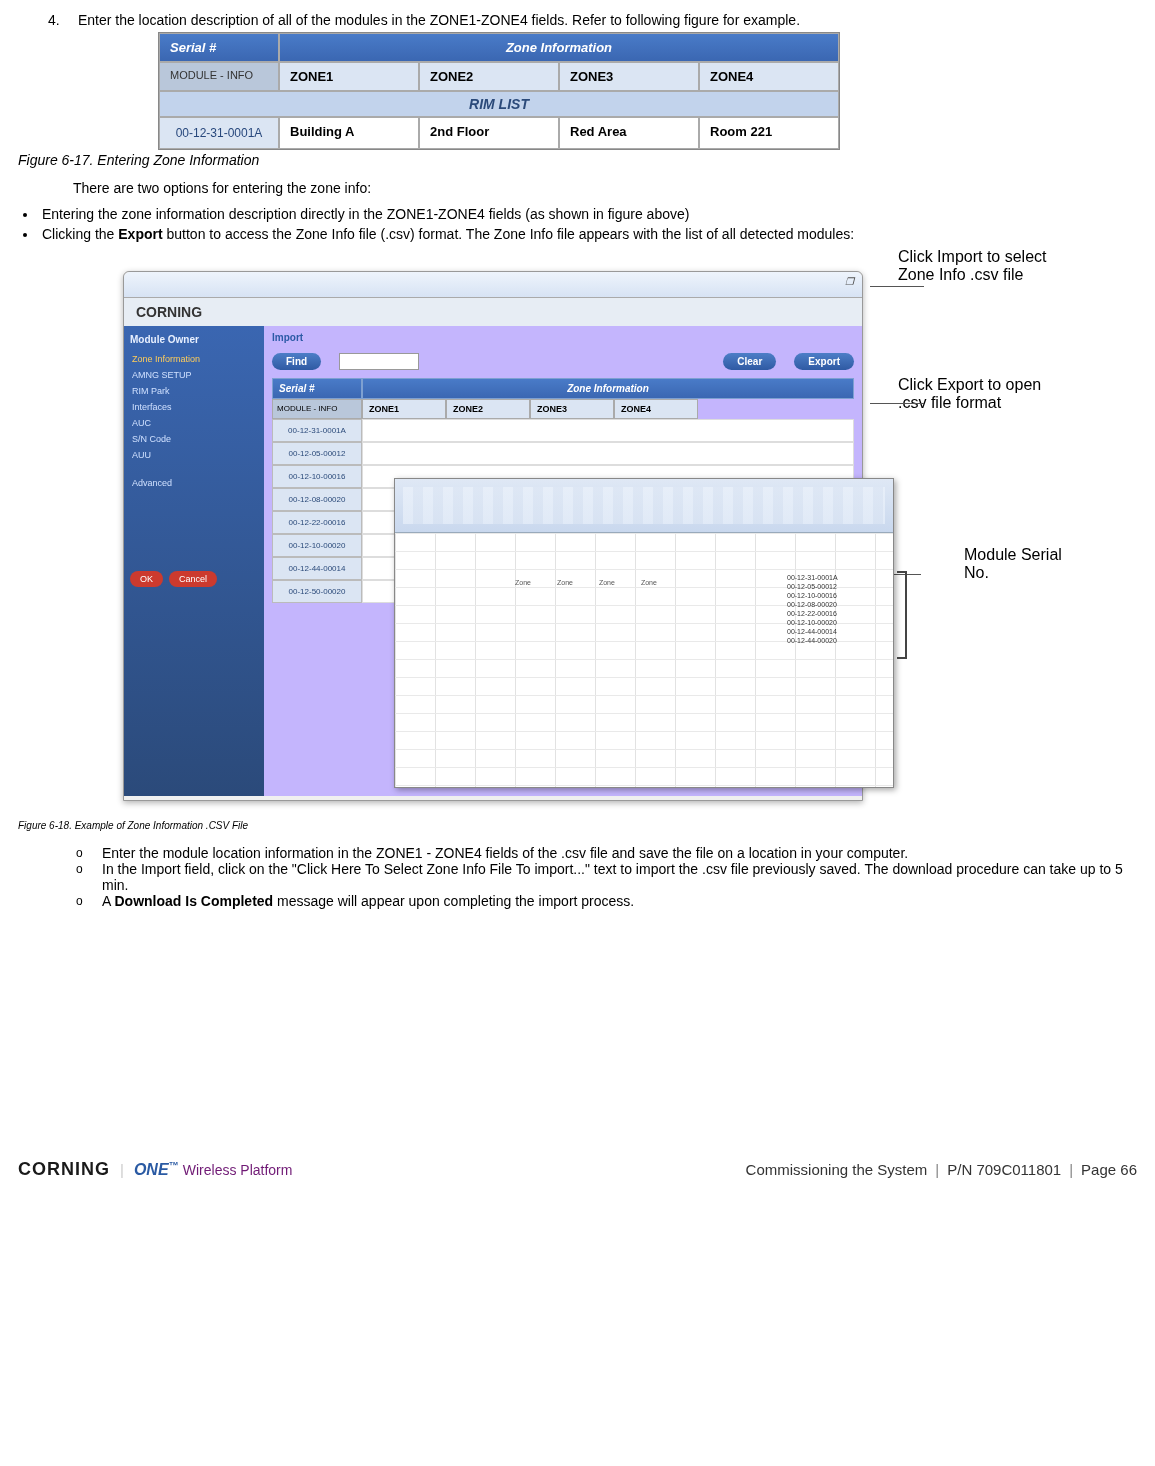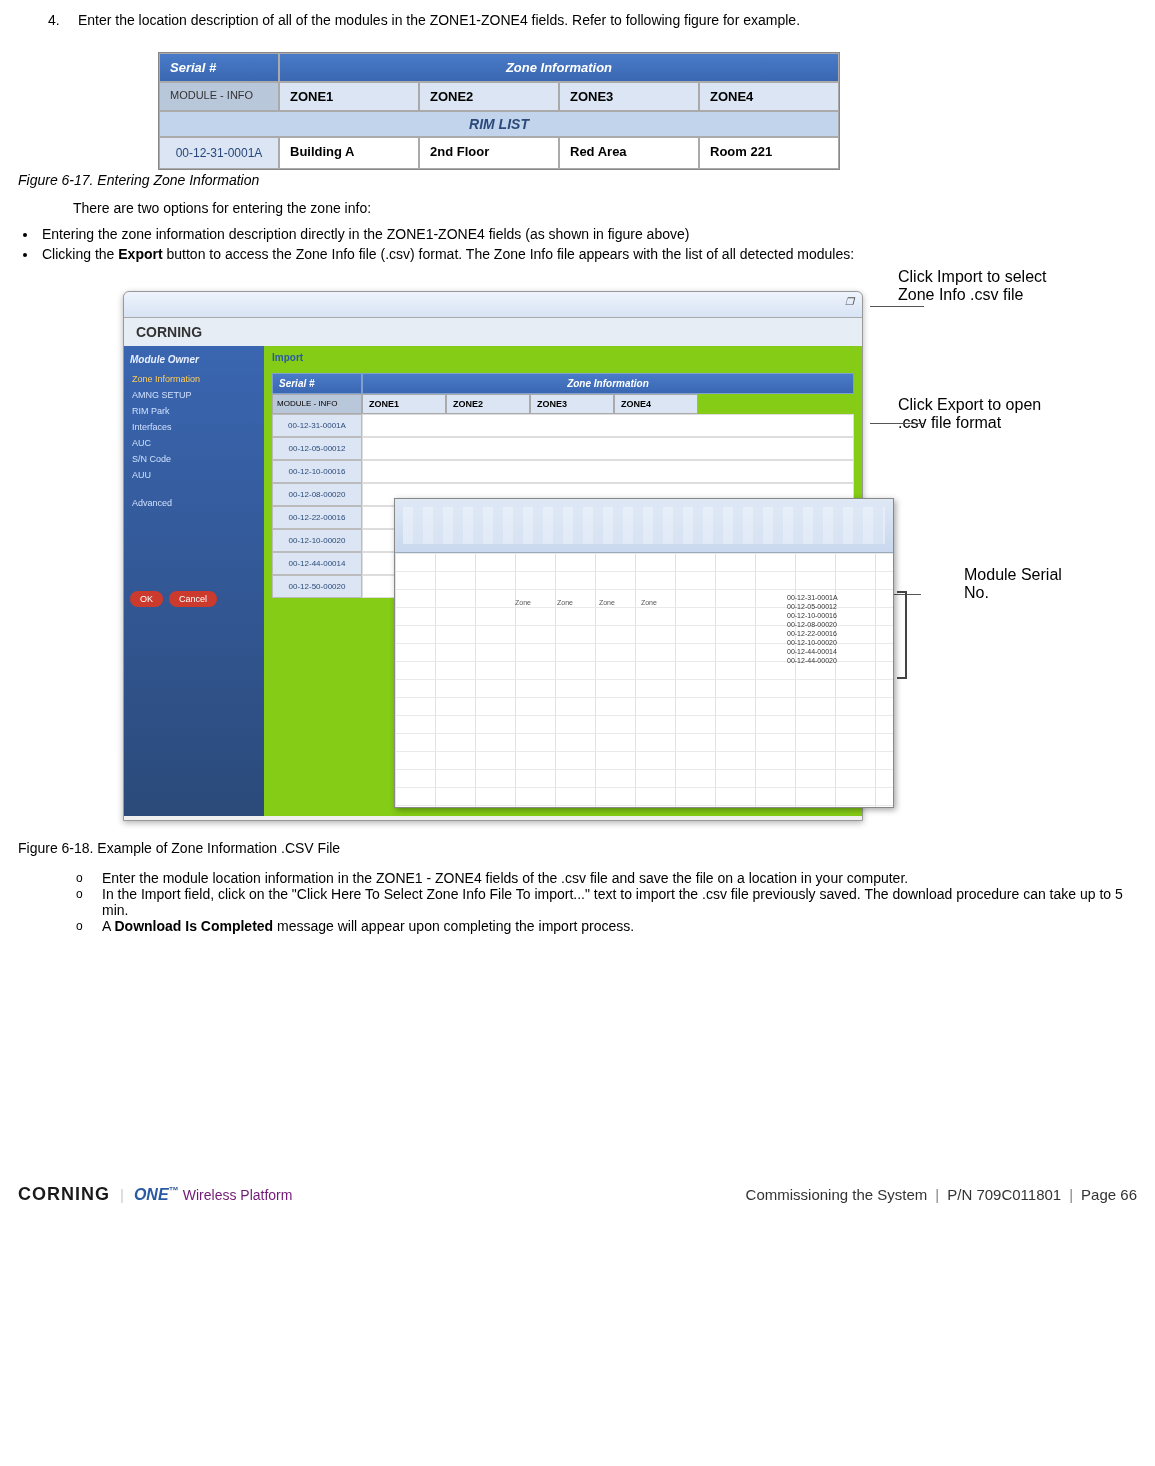--- a/index.html
+++ b/index.html
@@ -5,21 +5,21 @@
   * { box-sizing: border-box; }
   body {
     font-family: Verdana, Tahoma, Arial, sans-serif;
     font-size: 14px;
     color: #000;
     margin: 0;
     padding: 12px 18px 0 18px;
     width: 1155px;
     background: #fff;
   }
-  .step4 { margin: 0 0 24px 30px; }
+  .step4 { margin: 0 0 4px 30px; }
   .step4 .num { display:inline-block; width:26px; }
   .fig-wrap { text-align:left; }
   .fig617 { display:inline-block; margin-left:140px; border:1px solid #888; }
   .fig617 .hdr-row, .fig617 .sub-row, .fig617 .data-row { display:flex; }
   .fig617 .hdr-row { background: linear-gradient(#4a7cc9,#3a66b1); color:#fff; font-weight:bold; font-style:italic; }
   .fig617 .cell { padding:6px 10px; border:1px solid #aaa; font-size:13px; }
   .fig617 .serial-col { width:120px; }
   .fig617 .zoneinfo-col { flex:1; text-align:center; }
   .fig617 .zcol { width:140px; background:#dbe5f3; font-weight:bold; }
   .fig617 .module-label { width:120px; background:#b9c7da; font-size:11px; color:#333; }
@@ -42,27 +42,27 @@
   .gui-window {
     position:absolute; left:45px; top:15px; width:740px; height:530px;
     background:#f0f0f0; border:1px solid #999; border-radius:6px 6px 0 0;
     box-shadow:0 2px 6px rgba(0,0,0,.3);
   }
   .titlebar { height:26px; background:linear-gradient(#eef4fc,#d7e3f4); border-bottom:1px solid #aaa; border-radius:6px 6px 0 0; position:relative;}
   .titlebar .logo { position:absolute; right:8px; top:4px; font-size:10px; color:#555; font-style:italic;}
   .corning-hdr { padding:6px 12px; font-weight:bold; color:#333; font-size:14px; background:#e7edf4;}
   .app-body { display:flex; height:calc(100% - 58px); }
   .sidebar { width:140px; background:linear-gradient(#3a66b1,#2b4a7a); color:#fff; font-size:10px; padding:8px 6px; }
-  .sidebar-title { font-weight:bold; color:#e8f0ff; margin-bottom:6px; font-size:10px;font-style:italic;}
+  .sidebar-title { font-weight:bold; color:#e8f0ff; margin-bottom:6px; font-size:10px;}
   .sidebar-item { padding:3px 2px; color:#ffcd5a; font-size:9px; }
   .sidebar .zitem { color:#ffcd5a; }
   .sidebar .gitem { color:#cfe0ff; }
   .sidebar-bottom { margin-top:80px; display:flex; gap:6px;}
   .pill { background:#cc3a2e; color:#fff; border-radius:10px; padding:3px 10px; font-size:9px;}
-  .main-pane { flex:1; background:#84cc16; position:relative; }
+  .main-pane { flex:1; background:#c4b5fd; position:relative; }
   .import-row { padding:6px 8px; display:flex; align-items:center; gap:6px;}
   .import-label { color:#2c5aa6; font-weight:bold; font-size:10px;}
   .import-box { flex:1; background:#fff; border:1px solid #999; font-size:10px; padding:3px 6px; color:#333;}
   .ctrl-row { padding:4px 8px; display:flex; align-items:center; gap:18px;}
   .bluepill { background:linear-gradient(#4d7ec7,#2f5aa3); color:#fff; border-radius:10px; padding:3px 14px; font-size:10px; font-weight:bold;}
   .mini-input { width:80px; background:#fff; border:1px solid #999; font-size:10px; padding:2px 4px;}
   .zonehdr { margin:4px 8px 0 8px; display:flex; background:linear-gradient(#4a7cc9,#3a66b1); color:#fff; font-weight:bold; font-style:italic; font-size:10px;}
   .zonehdr .zhs { width:90px; padding:4px 6px; border:1px solid #7ea0d1;}
   .zonehdr .zhi { flex:1; text-align:center; padding:4px; border:1px solid #7ea0d1;}
   .zgrid { margin:0 8px; display:flex; }
@@ -86,21 +86,21 @@
     white-space:pre; font-family:Arial;
   }
   .excel-headers-small {
     position:absolute; left:120px; top:46px; font-size:7px; color:#555; display:flex; gap:26px;
   }
   .bracket { position:absolute; right:-14px; top:38px; width:10px; height:88px; border-right:2px solid #444; border-top:2px solid #444; border-bottom:2px solid #444;}
   .callout-line { position:absolute; background:#555; height:1px;}
   .l1 { left:792px; top:30px; width:54px;}
   .l2 { left:792px; top:147px; width:54px;}
   .l3 { left:788px; top:318px; width:55px;}
-  .caption618 { margin:4px 0 14px 0; font-size:14px;}
+  .caption618 { margin:4px 0 14px 0; font-size:10px;font-style:italic;}
   ol.sub { list-style:none; margin:0 0 0 58px; padding:0; }
   ol.sub > li { margin:0 0; position:relative; padding-left:26px; }
   ol.sub > li::before { content:"o"; position:absolute; left:0; top:1px; font-size:12px;}
   .footer { position:relative; margin-top:250px; display:flex; align-items:center; font-size:15px;}
   .footer-left { display:flex; align-items:center; gap:10px;}
   .corning-logo { font-weight:bold; letter-spacing:1px; font-size:18px; color:#1a1a1a;}
   .one-logo { color:#2a5aa3; font-weight:bold; font-size:16px;font-style:italic;}
   .one-logo .tm { font-size:10px; vertical-align:super; }
   .one-sub { color:#701a75; font-size:14px;}
   .footer-right { margin-left:auto; display:flex; align-items:center; color:#333;}
@@ -174,20 +174,27 @@
           <div class="sidebar-item gitem" style="margin-top:12px;">Advanced</div>
           <div class="sidebar-bottom">
             <div class="pill">OK</div>
             <div class="pill">Cancel</div>
           </div>
         </div>
         <div class="main-pane">
           <div class="import-row">
             <span class="import-label">Import</span>
           </div>
+          <div class="ctrl-row">
+            <div class="bluepill">Find</div>
+            <input class="mini-input" style="">
+            <div style="flex:1"></div>
+            <div class="bluepill">Clear</div>
+            <div class="bluepill">Export</div>
+          </div>
           <div class="zonehdr">
             <div class="zhs">Serial #</div>
             <div class="zhi">Zone Information</div>
           </div>
           <div class="zgrid">
             <div class="zgs">MODULE - INFO</div>
             <div class="zgc">ZONE1</div>
             <div class="zgc">ZONE2</div>
             <div class="zgc">ZONE3</div>
             <div class="zgc">ZONE4</div>

